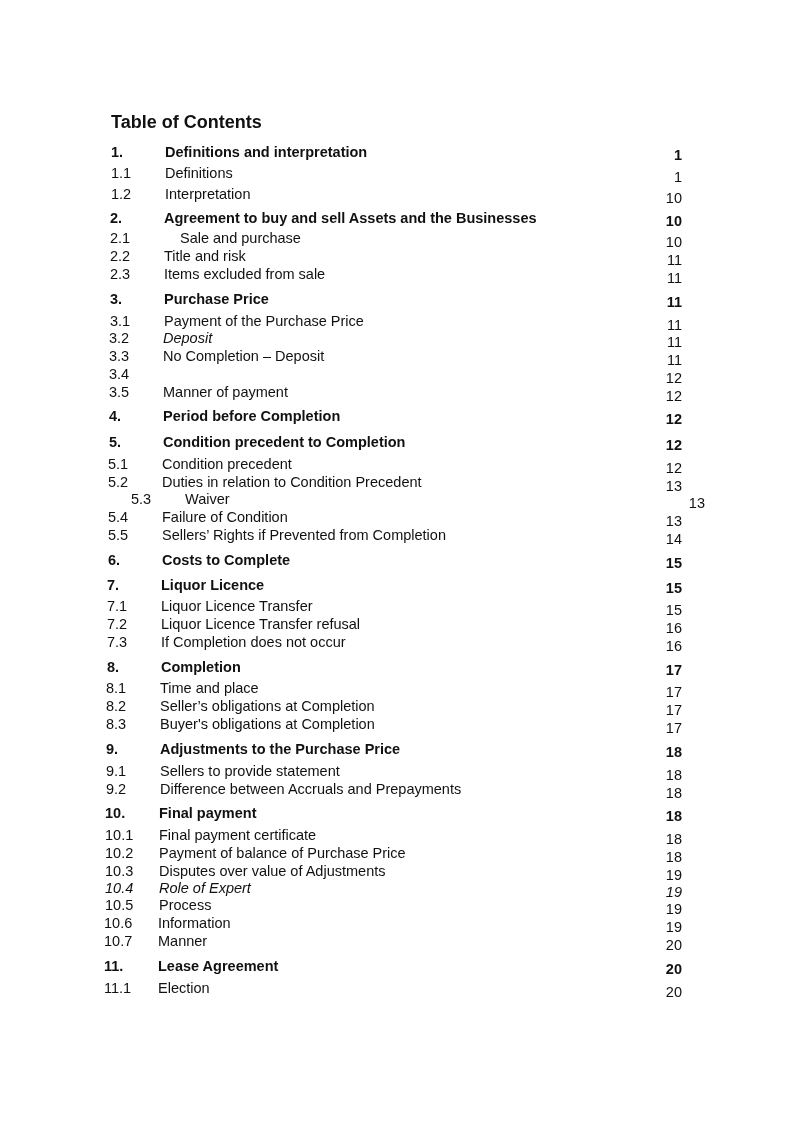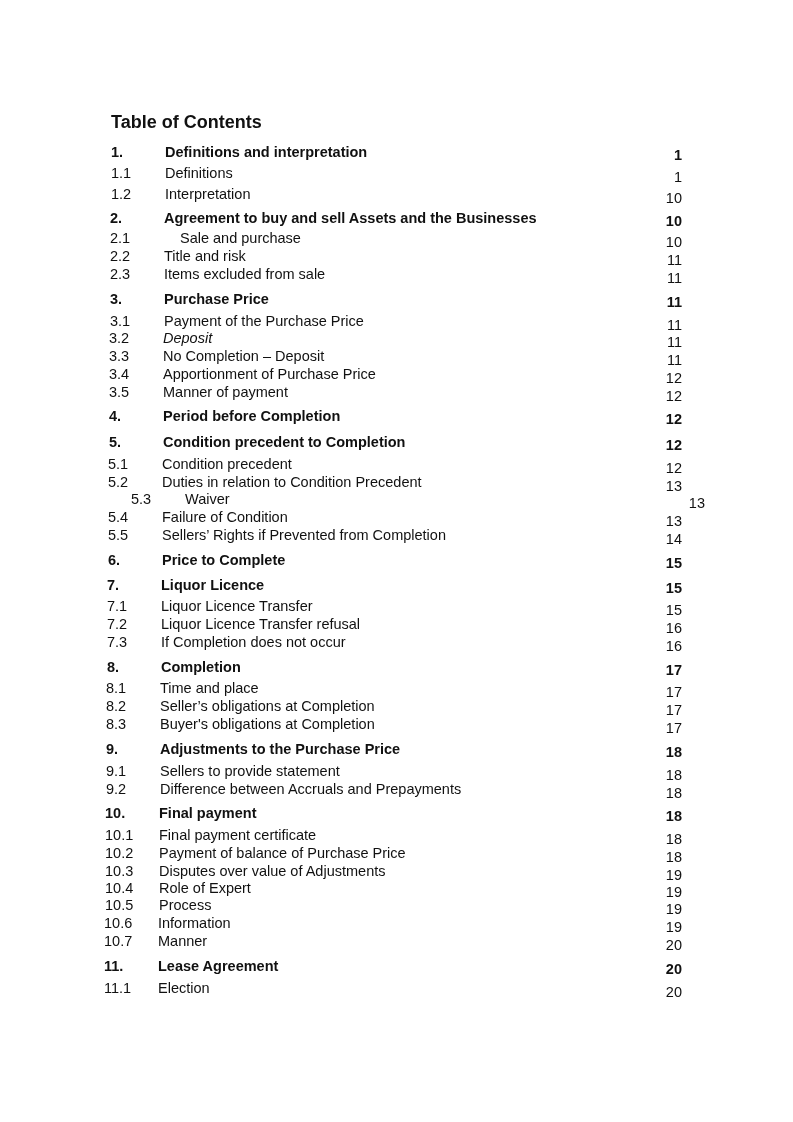--- a/index.html
+++ b/index.html
@@ -67,21 +67,20 @@
       <span class="label" style="left: 163px; font-style: italic;">Deposit</span>
       <span class="page" style="left: 642px; top: 4px;">11</span>
     </div>
     <div class="row" style="top: 347px;">
       <span class="num" style="left: 109px;">3.3</span>
       <span class="label" style="left: 163px;">No Completion – Deposit</span>
       <span class="page" style="left: 642px; top: 4px;">11</span>
     </div>
     <div class="row" style="top: 365px;">
       <span class="num" style="left: 109px;">3.4</span>
-      <span class="label" style="left: 163px;">Apportionment of Purchase Price</span>
       <span class="page" style="left: 642px; top: 4px;">12</span>
     </div>
     <div class="row" style="top: 383px;">
       <span class="num" style="left: 109px;">3.5</span>
       <span class="label" style="left: 163px;">Manner of payment</span>
       <span class="page" style="left: 642px; top: 4px;">12</span>
     </div>
     <div class="row section" style="top: 407px;">
       <span class="num" style="left: 109px;">4.</span>
       <span class="label" style="left: 163px;">Period before Completion</span>
@@ -112,21 +111,21 @@
       <span class="label" style="left: 162px;">Failure of Condition</span>
       <span class="page" style="left: 642px; top: 4px;">13</span>
     </div>
     <div class="row" style="top: 526px;">
       <span class="num" style="left: 108px;">5.5</span>
       <span class="label" style="left: 162px;">Sellers’ Rights if Prevented from Completion</span>
       <span class="page" style="left: 642px; top: 4px;">14</span>
     </div>
     <div class="row section" style="top: 551px;">
       <span class="num" style="left: 108px;">6.</span>
-      <span class="label" style="left: 162px;">Price to Complete</span>
+      <span class="label" style="left: 162px;">Costs to Complete</span>
       <span class="page" style="left: 642px; top: 3px;">15</span>
     </div>
     <div class="row section" style="top: 576px;">
       <span class="num" style="left: 107px;">7.</span>
       <span class="label" style="left: 161px;">Liquor Licence</span>
       <span class="page" style="left: 642px; top: 3px;">15</span>
     </div>
     <div class="row" style="top: 597px;">
       <span class="num" style="left: 107px;">7.1</span>
       <span class="label" style="left: 161px;">Liquor Licence Transfer</span>
@@ -190,21 +189,21 @@
     <div class="row" style="top: 844px;">
       <span class="num" style="left: 105px;">10.2</span>
       <span class="label" style="left: 159px;">Payment of balance of Purchase Price</span>
       <span class="page" style="left: 642px; top: 4px;">18</span>
     </div>
     <div class="row" style="top: 862px;">
       <span class="num" style="left: 105px;">10.3</span>
       <span class="label" style="left: 159px;">Disputes over value of Adjustments</span>
       <span class="page" style="left: 642px; top: 4px;">19</span>
     </div>
-    <div class="row" style="top: 879px;">
+    <div class="row" style="top: 879px; font-style: italic;">
       <span class="num" style="left: 105px;">10.4</span>
       <span class="label" style="left: 159px;">Role of Expert</span>
       <span class="page" style="left: 642px; top: 4px;">19</span>
     </div>
     <div class="row" style="top: 896px;">
       <span class="num" style="left: 105px;">10.5</span>
       <span class="label" style="left: 159px;">Process</span>
       <span class="page" style="left: 642px; top: 4px;">19</span>
     </div>
     <div class="row" style="top: 914px;">

